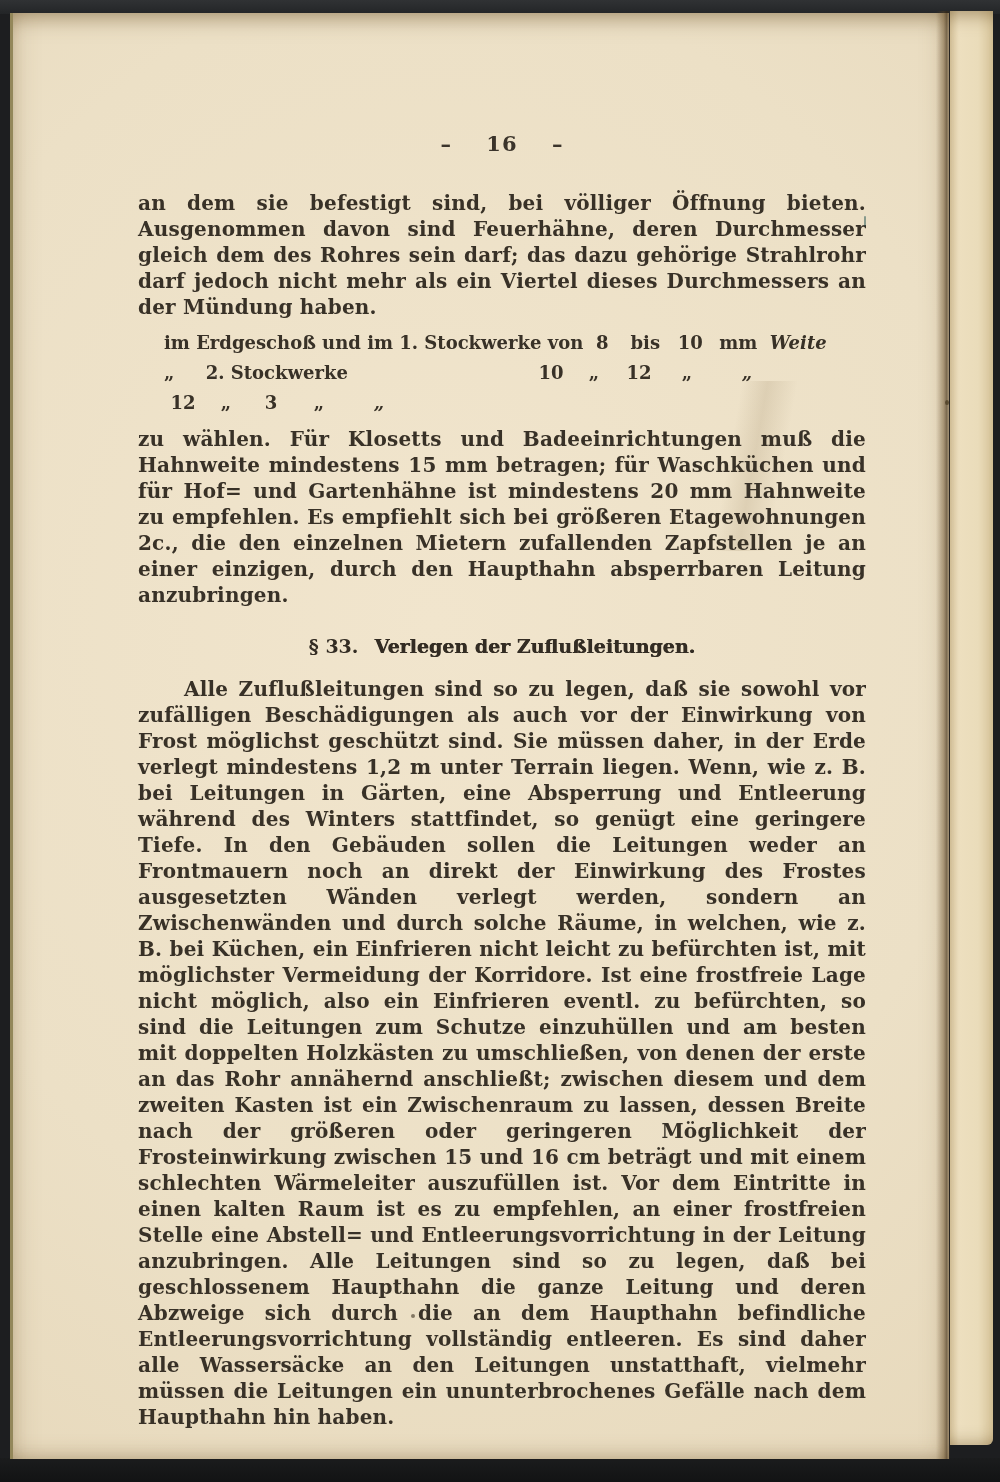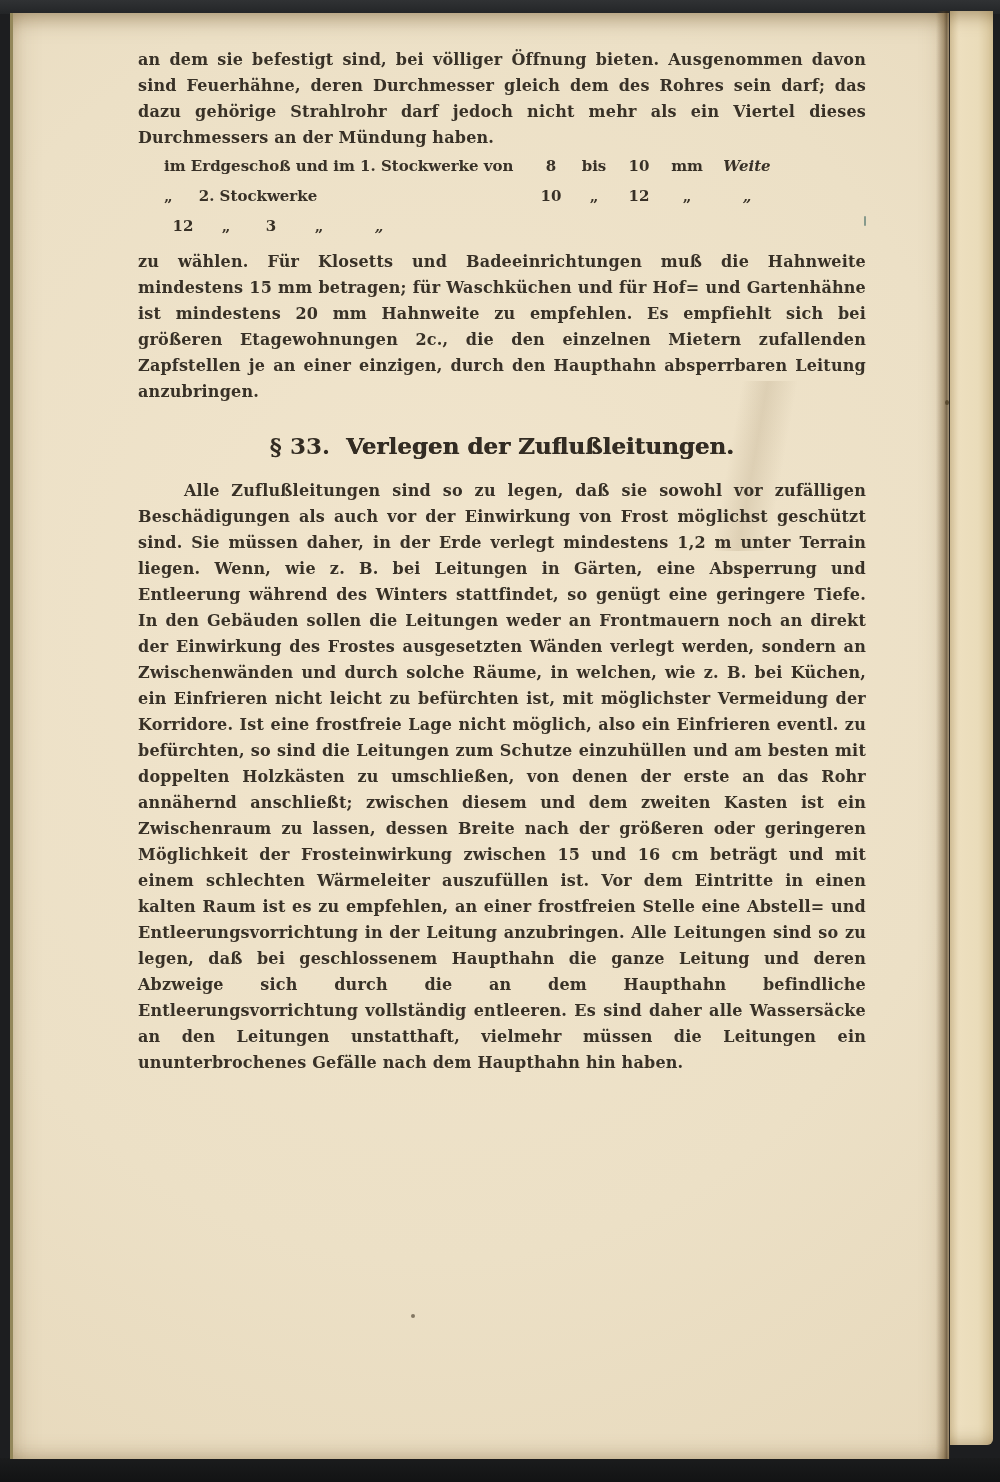--- a/index.html
+++ b/index.html
@@ -32,51 +32,52 @@
   .page2{
     position:absolute;left:950px;top:11px;width:43px;height:1434px;
     background:linear-gradient(to right,#d8c59d 0px,#eddfbf 9px,#eadcba 28px,#d9c69c 100%);
     box-shadow:inset 0 16px 18px -12px rgba(112,86,44,.55), inset 0 -14px 16px -12px rgba(112,86,44,.45);
     border-radius:0 0 6px 0;
   }
 
   
   .text{position:absolute;left:125px;top:0;width:728px;color:#383127;}
   .pagenum{padding-top:118px;text-align:center;font-size:21px;font-weight:bold;letter-spacing:1px;word-spacing:26px;color:#3b342b;}
-  p.body{margin:0;font-size:16px;line-height:26px;font-weight:bold;text-align:justify;letter-spacing:.2px;}
+  p.body{margin:0;font-size:20px;line-height:26px;font-weight:bold;text-align:justify;letter-spacing:.2px;}
   .p1{margin-top:34px !important;}
   .p2{margin-top:6px !important;}
   .ind{text-indent:46px;}
-  .tbl{padding-left:26px;font-weight:bold;font-size:15px;}
+  .tbl{margin-top:8px;padding-left:26px;font-weight:bold;font-size:18px;}
   .trow{display:flex;line-height:30px;align-items:baseline;}
   .tleft{flex:0 0 368px;white-space:pre;}
   .tcol{text-align:center;}
   .c1{width:38px;} .c2{width:48px;} .c3{width:42px;} .c4{width:54px;} .c5{width:66px;font-style:italic;}
   .p3{margin-top:8px !important;}
-  .heading{margin:27px 0 19px;text-align:center;font-size:23px;font-weight:bold;color:#332c23;}
+  .heading{margin:27px 0 19px;text-align:center;font-size:19px;font-weight:bold;color:#332c23;}
   .heading .sec-title{margin-left:16px;text-shadow:.45px 0 0 currentColor;}
   .p4{margin-top:0 !important;}
 
   
   .speck{position:absolute;pointer-events:none;}
   .speck-a{left:398px;top:1301px;width:4px;height:4px;border-radius:50%;background:rgba(95,84,66,.75);}
   .speck-b{left:851px;top:203px;width:2px;height:10px;border-radius:1px;background:rgba(52,96,92,.55);}
   .speck-c{left:945px;top:400px;width:4px;height:5px;border-radius:50%;background:rgba(70,55,30,.7);}
 </style>
 </head>
 <body>
 
 <div class="stage">
   <div class="band-top"></div>
   <div class="band-bottom"></div>
 
   <div class="page">
     <div class="crease"></div>
 
     <div class="text">
+      <div class="pagenum">–  16  –</div>
 
       <p class="body p1">an dem sie befestigt sind, bei völliger Öffnung bieten. Ausgenommen davon sind Feuerhähne, deren Durchmesser gleich dem des Rohres sein darf; das dazu gehörige Strahlrohr darf jedoch nicht mehr als ein Viertel dieses Durchmessers an der Mündung haben.</p>
 
 
       <div class="tbl">
         <div class="trow">
           <span class="tleft">im Erdgeschoß und im 1. Stockwerke von</span>
           <span class="tcol c1">8</span>
           <span class="tcol c2">bis</span>
           <span class="tcol c3">10</span>

